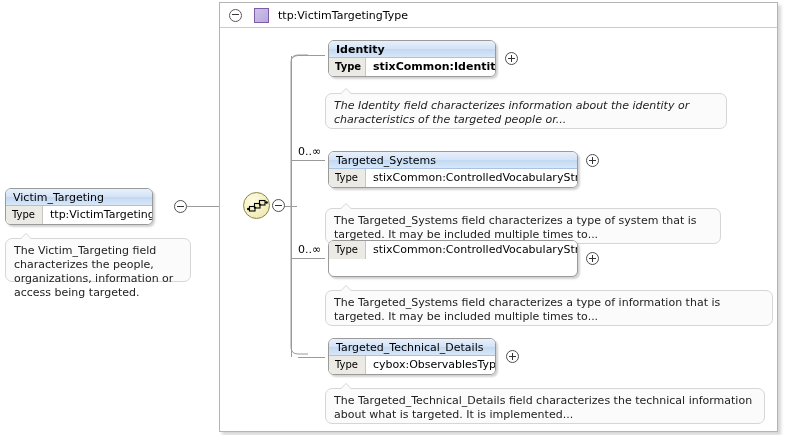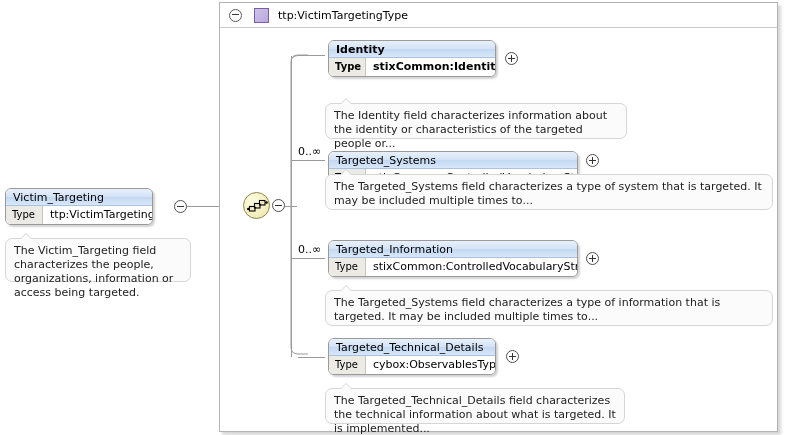--- a/index.html
+++ b/index.html
@@ -274,57 +274,56 @@
 </svg>
 
 <div class="elembox" style="left:328px; top:40px; width:168px; height:37px;font-weight:bold;">
   <div class="name-row">Identity</div>
   <div class="type-row">
     <div class="type-label">Type</div>
     <div class="type-value">stixCommon:IdentityType</div>
   </div>
 </div>
 <div class="circ plus" style="left:505px; top:52px;"></div>
-<div class="doc-bubble" style="left:325px; top:103px; width:302px; height:36px;">
+<div class="doc-bubble" style="left:325px; top:93px; width:402px; height:36px;font-style:italic;">
   <span class="tail"></span>
   <span>The Identity field characterizes information about the identity or characteristics of the targeted people or...</span>
 </div>
 
 <span class="card-label" style="left:298px; top:145px;">0..∞</span>
 <div class="elembox" style="left:328px; top:142px; width:250px; height:37px;margin-top:9px;">
   <div class="name-row">Targeted_Systems</div>
   <div class="type-row">
     <div class="type-label">Type</div>
     <div class="type-value">stixCommon:ControlledVocabularyStrin ...</div>
   </div>
 </div>
 <div class="circ plus" style="left:586px; top:154px;"></div>
-<div class="doc-bubble" style="left:325px; top:174px; width:448px; height:36px;">
+<div class="doc-bubble" style="left:325px; top:208px; width:396px; height:36px;">
   <span class="tail"></span>
   <span>The Targeted_Systems field characterizes a type of system that is targeted. It may be included multiple times to...</span>
 </div>
 
 <span class="card-label" style="left:298px; top:243px;">0..∞</span>
 <div class="elembox" style="left:328px; top:240px; width:250px; height:37px;">
-  <div class="name-row">Targeted_Information</div>
   <div class="type-row">
     <div class="type-label">Type</div>
     <div class="type-value">stixCommon:ControlledVocabularyStrin ...</div>
   </div>
 </div>
 <div class="circ plus" style="left:586px; top:252px;"></div>
 <div class="doc-bubble" style="left:325px; top:290px; width:448px; height:36px;">
   <span class="tail"></span>
   <span>The Targeted_Systems field characterizes a type of information that is targeted. It may be included multiple times to...</span>
 </div>
 
 <div class="elembox" style="left:328px; top:338px; width:168px; height:37px;">
   <div class="name-row">Targeted_Technical_Details</div>
   <div class="type-row">
     <div class="type-label">Type</div>
     <div class="type-value">cybox:ObservablesType</div>
   </div>
 </div>
 <div class="circ plus" style="left:506px; top:350px;"></div>
-<div class="doc-bubble" style="left:325px; top:388px; width:300px; height:36px;">
+<div class="doc-bubble" style="left:325px; top:388px; width:440px; height:36px;">
   <span class="tail"></span>
   <span>The Targeted_Technical_Details field characterizes the technical information about what is targeted. It is implemented...</span>
 </div>
 
 </body></html>

